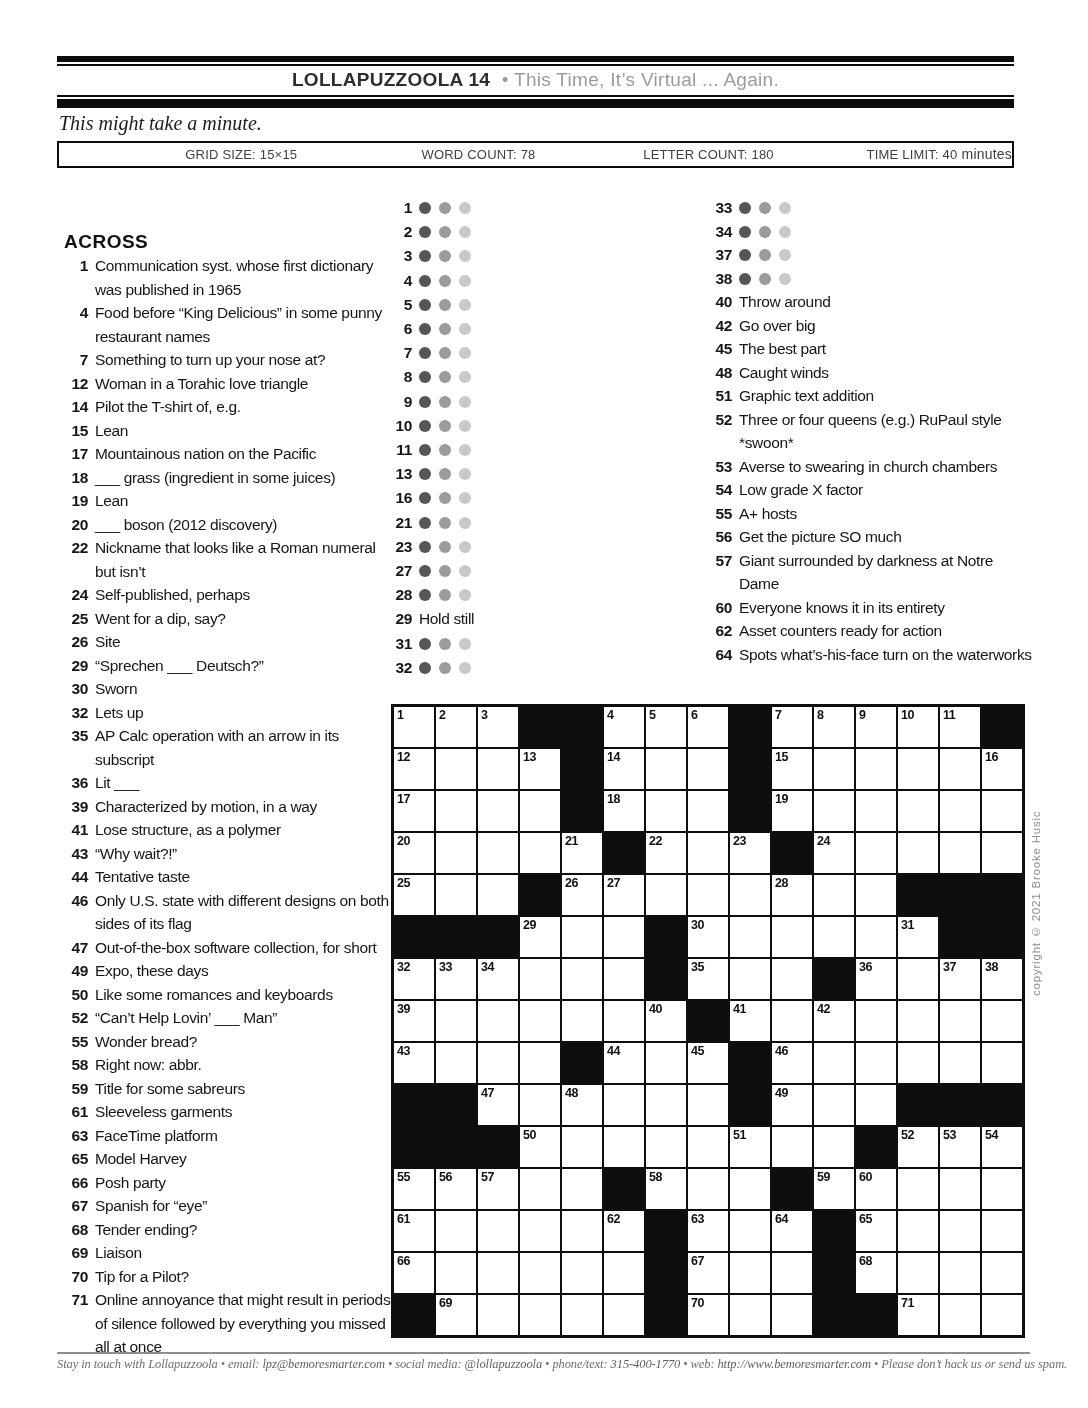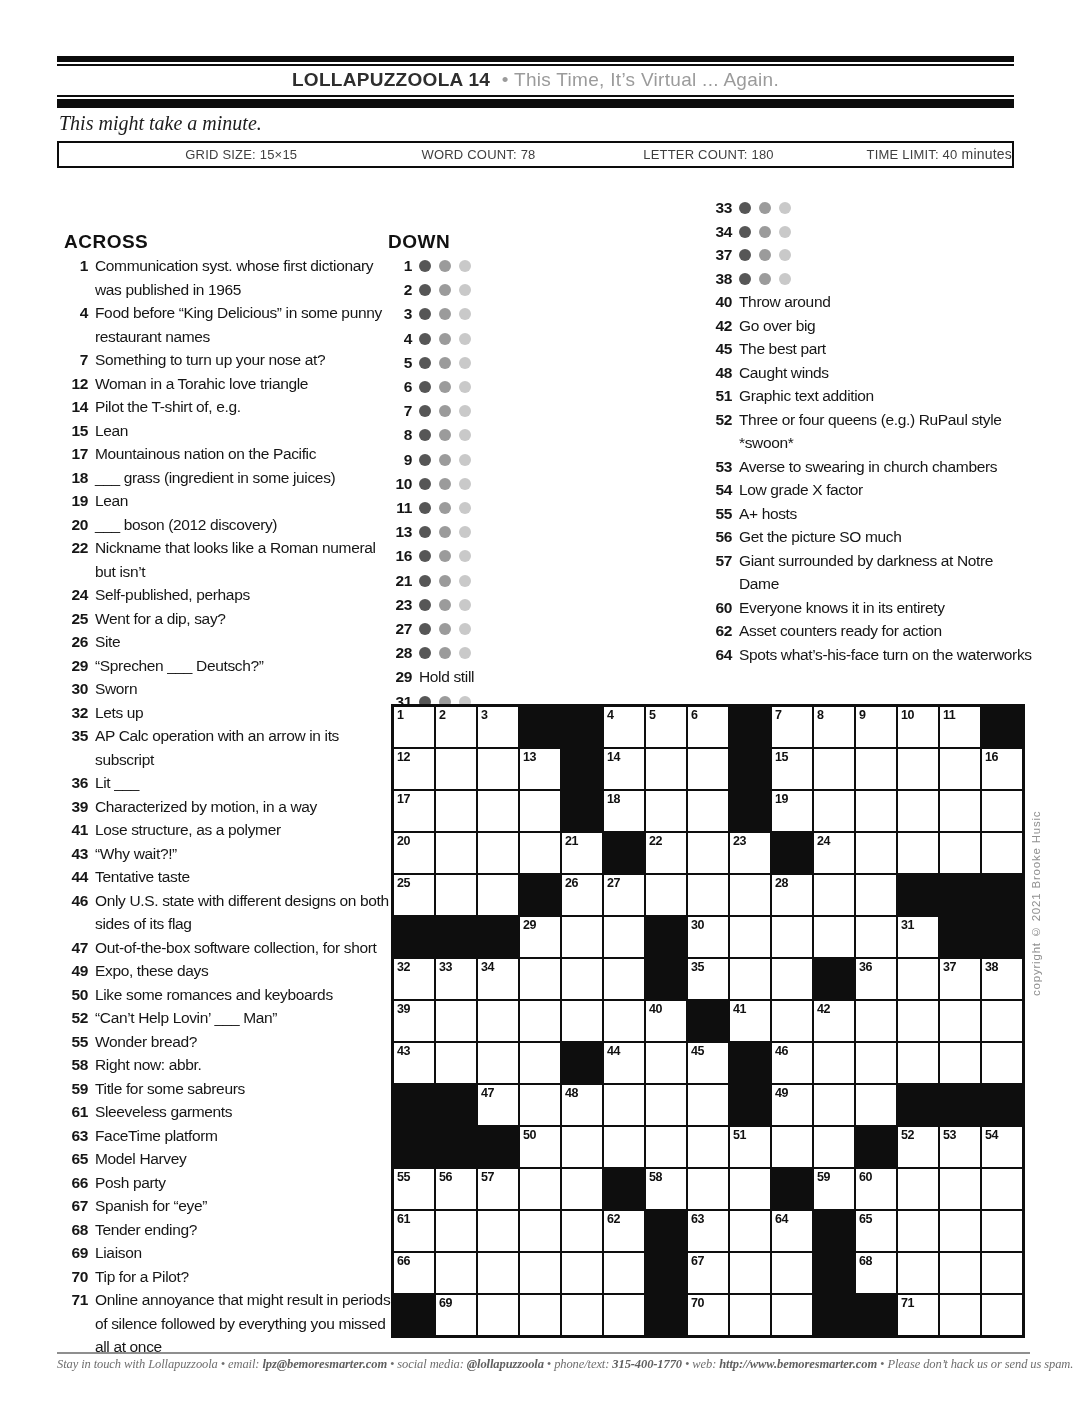--- a/index.html
+++ b/index.html
@@ -48,21 +48,21 @@
   .cell.black{background:#0e0e0e;}
   .cellnum{position:absolute;top:1px;left:3px;font-size:12.5px;font-weight:700;
            letter-spacing:-.5px;color:#111;}
   
   .copyright{position:absolute;left:1030px;top:704px;height:292px;width:15px;
              writing-mode:vertical-rl;transform:rotate(180deg);
              font-size:11.5px;color:#909090;letter-spacing:.8px;white-space:nowrap;}
   .footer{position:absolute;left:57px;right:58px;top:1352px;border-top:2px solid #8f8f8f;
           padding-top:3px;font-family:"Liberation Serif",serif;font-style:italic;
           font-size:12.5px;color:#6e6e6e;white-space:nowrap;letter-spacing:-.1px;}
-  .footer .fb{font-weight:700;color:#5f5f5f;}
+  .footer .fb{font-weight:400;color:#5f5f5f;}
 </style>
 </head>
 <body>
 
 <div class="page">
 
   <div class="header">
     <div class="rule-thick"></div>
     <div class="rule-thin mt2"></div>
     <div class="banner-text">
@@ -246,21 +246,20 @@
           <span class="txt">Tip for a Pilot?</span>
         </div>
         <div class="clue">
           <span class="num">71</span>
           <span class="txt">Online annoyance that might result in periods of silence followed by everything you missed all at once</span>
         </div>
       </div>
   </div>
 
   <div class="col-down">
-    <div class="list-header">DOWN</div>
     <div id="down-list-1">
         <div class="clue">
           <span class="num">1</span>
           <span class="txt"><span class="dot" style="background: rgb(86, 86, 86);"></span><span class="dot" style="background: rgb(155, 155, 155);"></span><span class="dot" style="background: rgb(201, 201, 201);"></span></span>
         </div>
         <div class="clue">
           <span class="num">2</span>
           <span class="txt"><span class="dot" style="background: rgb(86, 86, 86);"></span><span class="dot" style="background: rgb(155, 155, 155);"></span><span class="dot" style="background: rgb(201, 201, 201);"></span></span>
         </div>
         <div class="clue">

